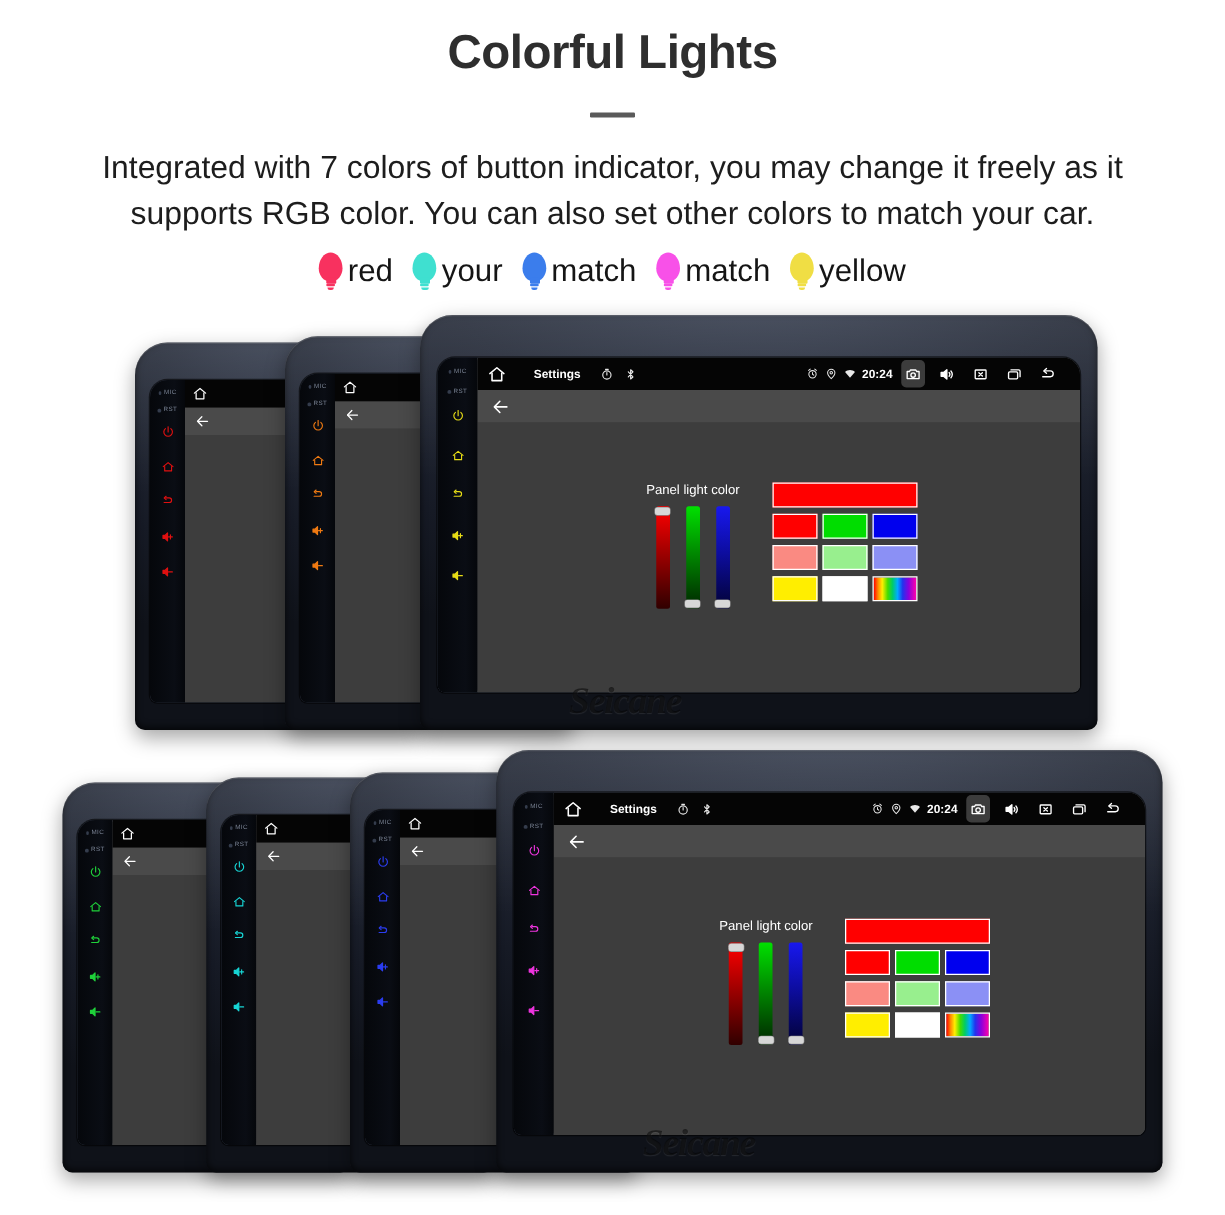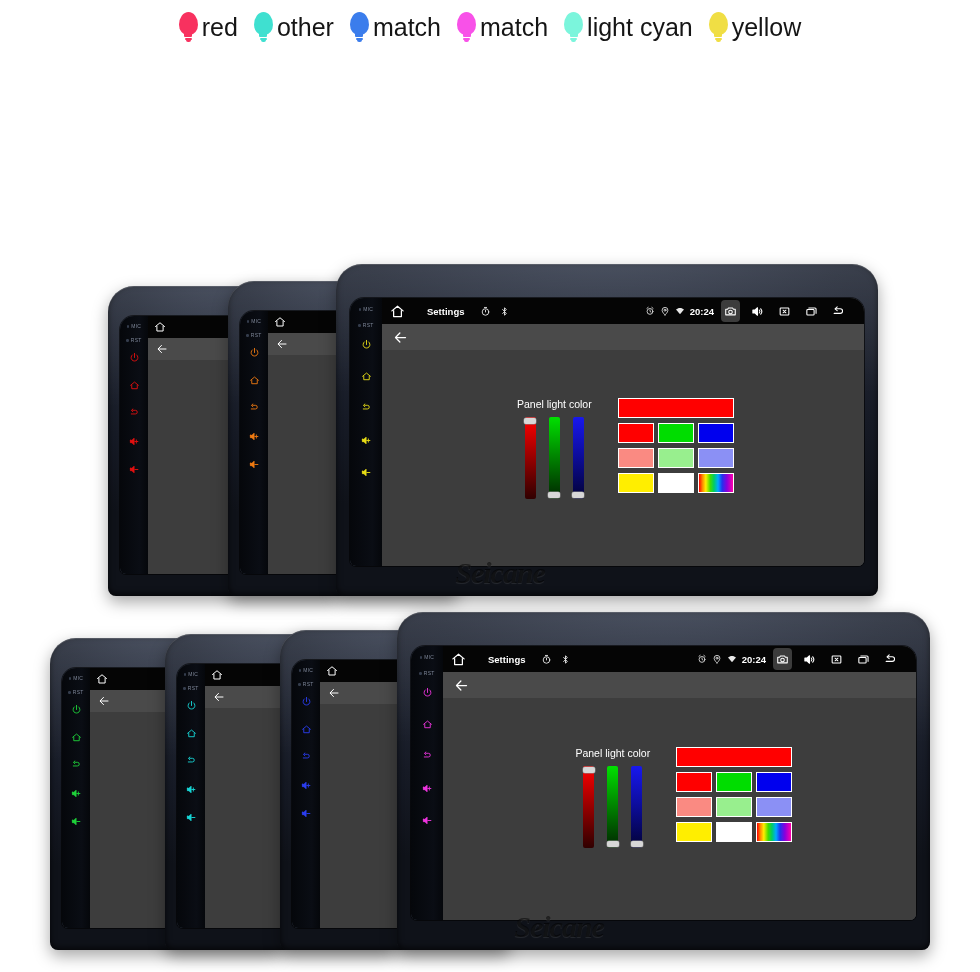--- a/index.html
+++ b/index.html
@@ -236,66 +236,62 @@
     pointer-events: none;
     user-select: none;
     white-space: nowrap;
   }
 </style>
 </head>
 <body>
 
 <div class="page">
 
+  <div class="header">
+    <h1 class="page-title">Colorful Lights</h1>
+    <div class="divider"></div>
+    <p class="lead">Integrated with 7 colors of button indicator, you may change it freely as it supports RGB color. You can also set other colors to match your car.</p>
+  </div>
 
   <div class="legend" id="legend">
       <div class="legend-item">
         <span class="bulb">
           <span class="glass" style="background:#f8315f"></span>
           <span class="neck" style="background:#f8315f"></span>
           <span class="base" style="background:#f8315f"></span>
           <span class="base2" style="background:#f8315f"></span>
         </span>
         <span class="legend-label">red</span>
       </div>
       <div class="legend-item">
         <span class="bulb">
           <span class="glass" style="background:#3fe0d0"></span>
           <span class="neck" style="background:#3fe0d0"></span>
           <span class="base" style="background:#3fe0d0"></span>
           <span class="base2" style="background:#3fe0d0"></span>
         </span>
-        <span class="legend-label">other</span>
+        <span class="legend-label">your</span>
       </div>
       <div class="legend-item">
         <span class="bulb">
           <span class="glass" style="background:#3b7dec"></span>
           <span class="neck" style="background:#3b7dec"></span>
           <span class="base" style="background:#3b7dec"></span>
           <span class="base2" style="background:#3b7dec"></span>
         </span>
         <span class="legend-label">match</span>
       </div>
       <div class="legend-item">
         <span class="bulb">
           <span class="glass" style="background:#f851e8"></span>
           <span class="neck" style="background:#f851e8"></span>
           <span class="base" style="background:#f851e8"></span>
           <span class="base2" style="background:#f851e8"></span>
         </span>
         <span class="legend-label">match</span>
-      </div>
-      <div class="legend-item">
-        <span class="bulb">
-          <span class="glass" style="background:#7bf5dc"></span>
-          <span class="neck" style="background:#7bf5dc"></span>
-          <span class="base" style="background:#7bf5dc"></span>
-          <span class="base2" style="background:#7bf5dc"></span>
-        </span>
-        <span class="legend-label">light cyan</span>
       </div>
       <div class="legend-item">
         <span class="bulb">
           <span class="glass" style="background:#f0de44"></span>
           <span class="neck" style="background:#f0de44"></span>
           <span class="base" style="background:#f0de44"></span>
           <span class="base2" style="background:#f0de44"></span>
         </span>
         <span class="legend-label">yellow</span>
       </div>

